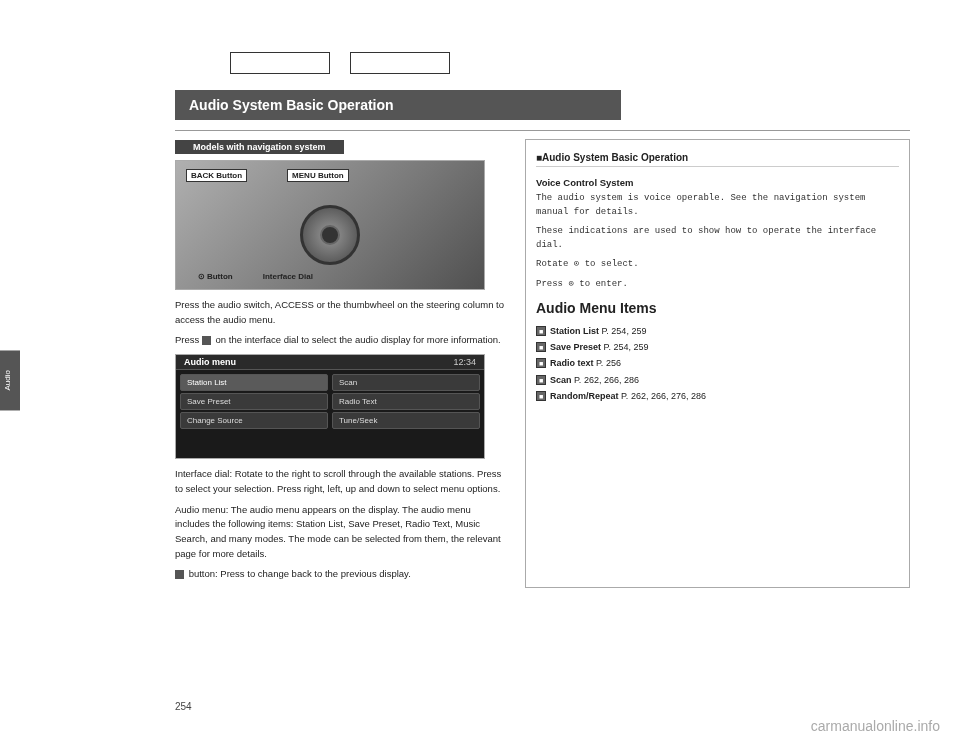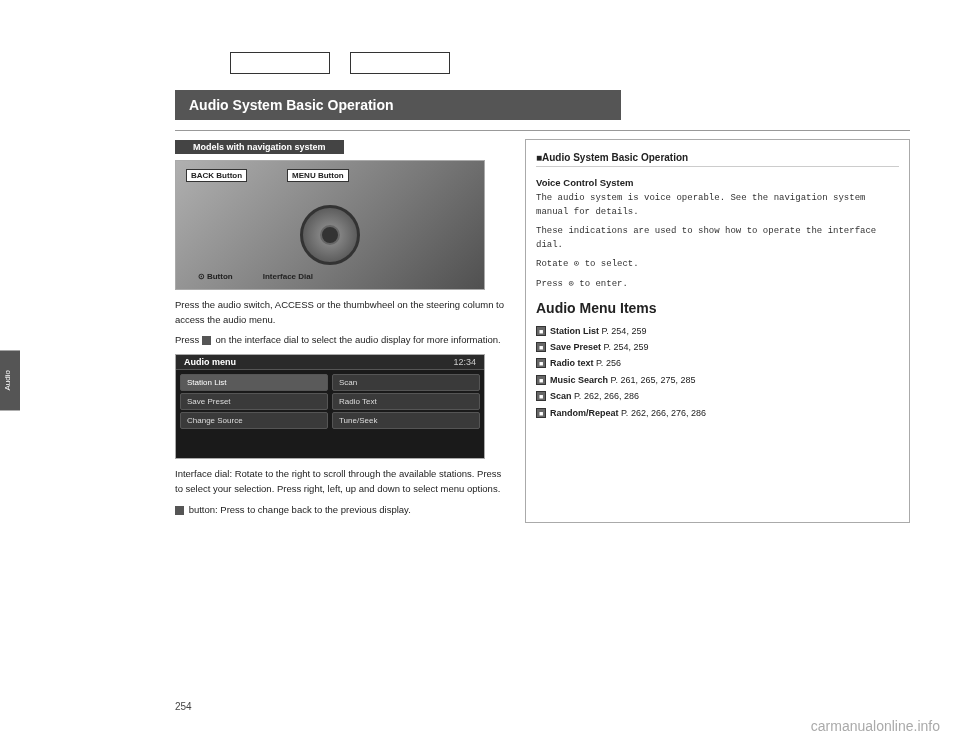--- a/index.html
+++ b/index.html
@@ -423,20 +423,23 @@
               <div class="audio-menu-item">Radio Text</div>
               <div class="audio-menu-item">Tune/Seek</div>
             </div>
           </div>
         </div>
 
         <div class="left-text-block description-text">
           Interface dial: Rotate to the right to scroll through the available stations. Press to select your selection. Press right, left, up and down to select menu options.
         </div>
 
+        <div class="left-text-block description-text">
+          Audio menu: The audio menu appears on the display. The audio menu includes the following items: Station List, Save Preset, Radio Text, Music Search, and many modes. The mode can be selected from them, the relevant page for more details.
+        </div>
 
         <div class="left-text-block description-text">
           <span class="icon-square"></span> button: Press to change back to the previous display.
         </div>
 
 
       </div>
 
       <div class="right-panel">
 
@@ -487,27 +490,20 @@
           </div>
 
           <div class="menu-item-entry">
             <span class="menu-item-icon">■</span>
             <span class="menu-item-text">
               <span class="item-name">Radio text</span>
               <span> P. 256</span>
             </span>
           </div>
 
-          <div class="menu-item-entry">
-            <span class="menu-item-icon">■</span>
-            <span class="menu-item-text">
-              <span class="item-name">Music Search</span>
-              <span> P. 261, 265, 275, 285</span>
-            </span>
-          </div>
 
           <div class="menu-item-entry">
             <span class="menu-item-icon">■</span>
             <span class="menu-item-text">
               <span class="item-name">Scan</span>
               <span> P. 262, 266, 286</span>
             </span>
           </div>
 
           <div class="menu-item-entry">

